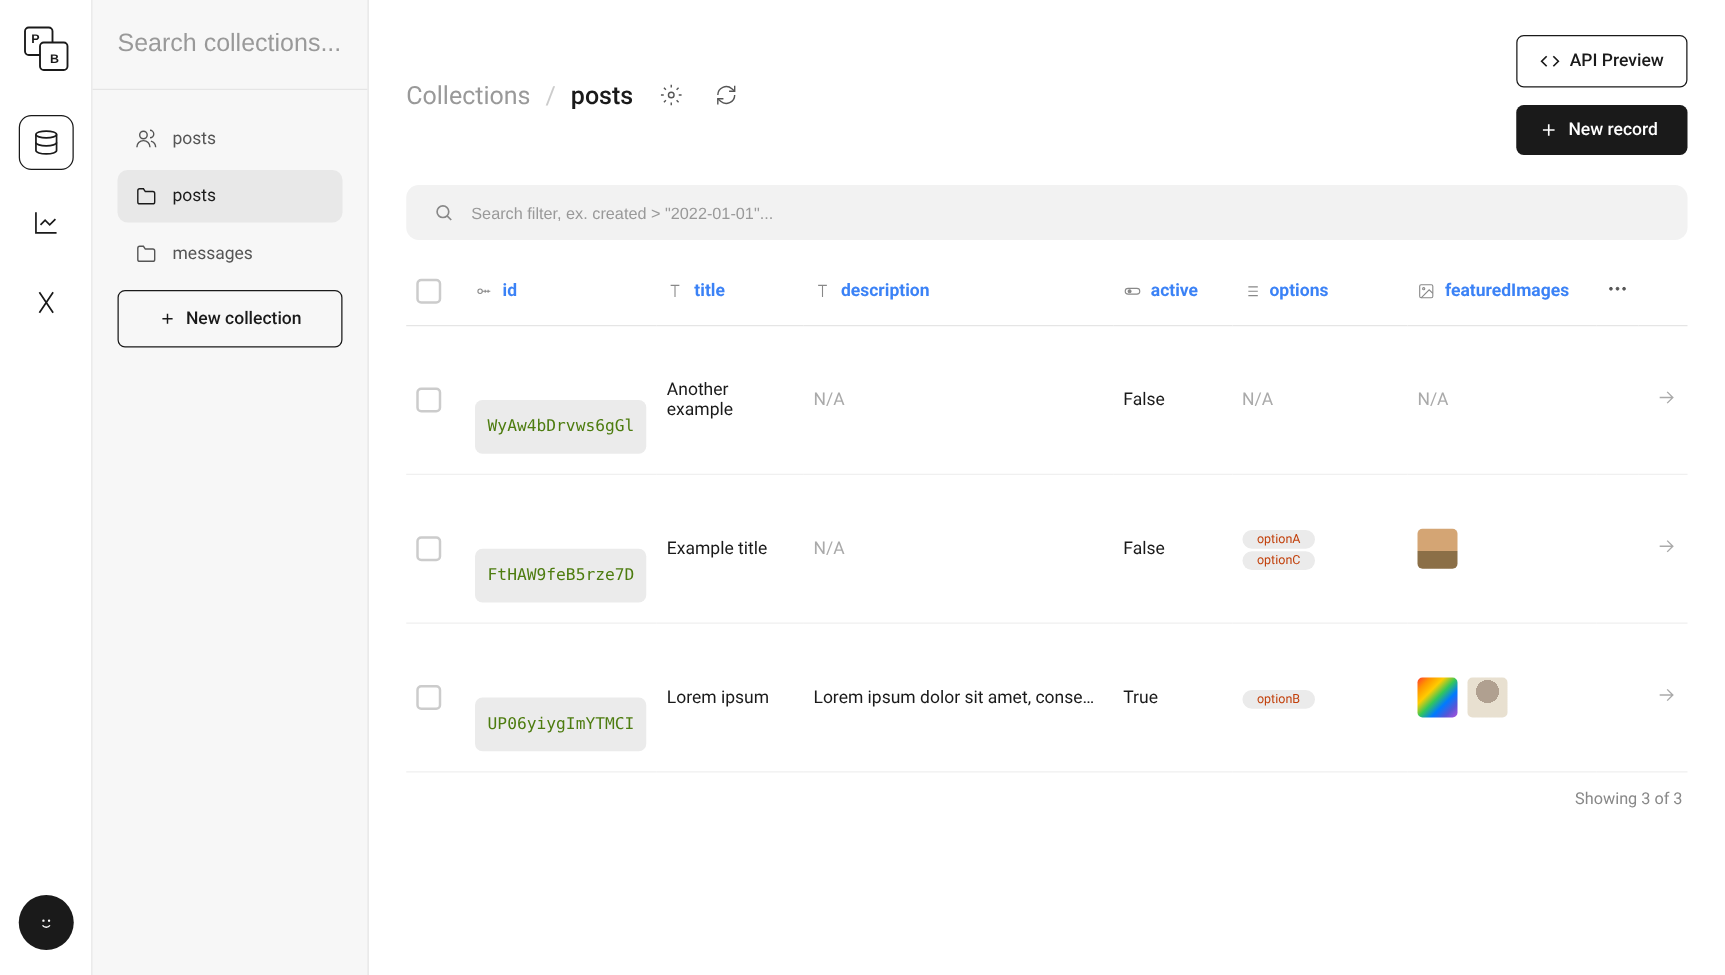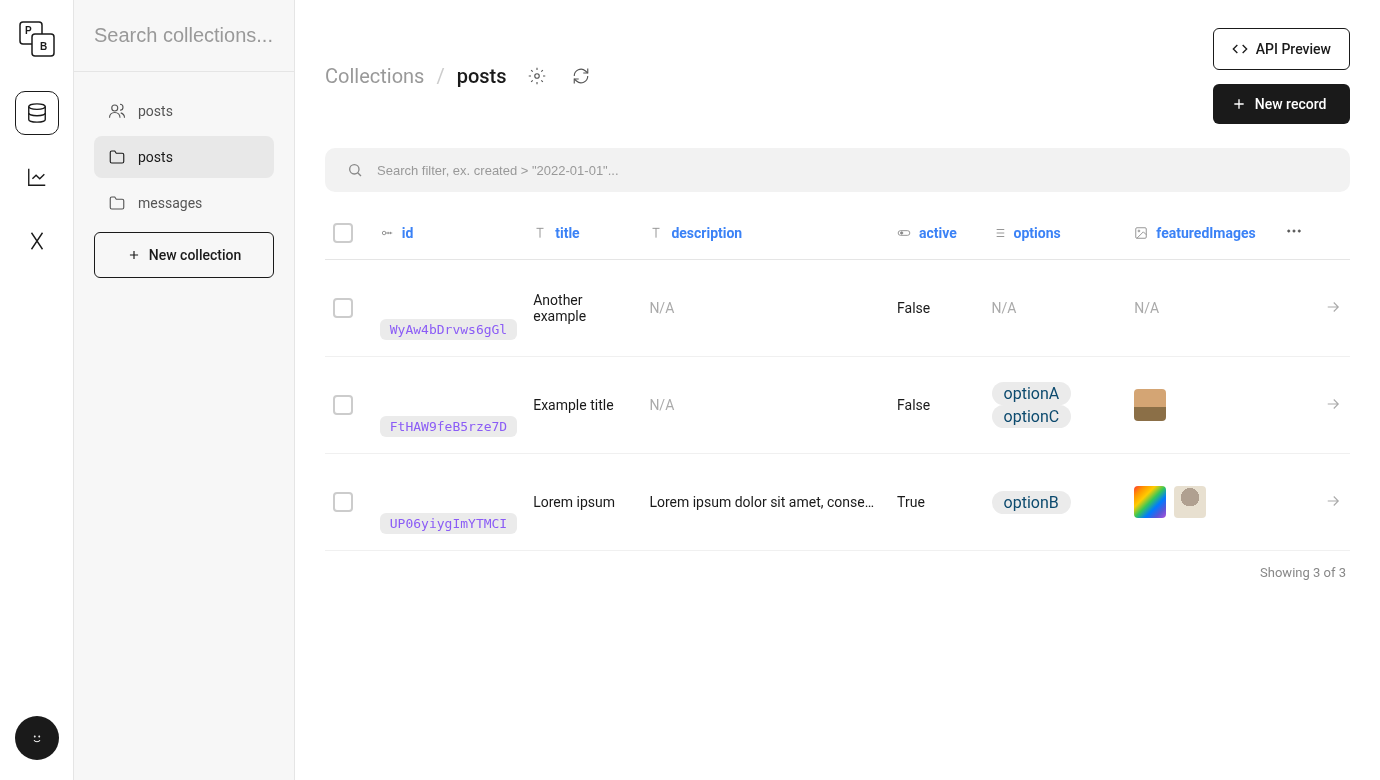--- a/index.html
+++ b/index.html
@@ -264,36 +264,36 @@
     .checkbox {
       width: 20px;
       height: 20px;
       border: 2px solid #ccc;
       border-radius: 4px;
       cursor: pointer;
     }
     .id-pill {
       background: #ebebeb;
       border-radius: 6px;
-      padding: 3px 10px;
+      padding: 14px 10px;
       font-family: ui-monospace, SFMono-Regular, Menlo, monospace;
       font-size: 13px;
-      color: #8b5cf6;
+      color: #4d7c0f;
       display: inline-block;
       margin-top: 43px;
     }
     .na {
       color: #aaa;
     }
     .option-pill {
       background: #ebebeb;
       border-radius: 16px;
       padding: 2px 12px;
-      font-size: 16px;
-      color: #0c4a6e;
+      font-size: 10px;
+      color: #c2410c;
       display: inline-block;
       margin-right: 6px;
     }
     .thumb {
       width: 32px;
       height: 32px;
       border-radius: 4px;
       display: inline-block;
       margin-right: 8px;
       vertical-align: middle;

